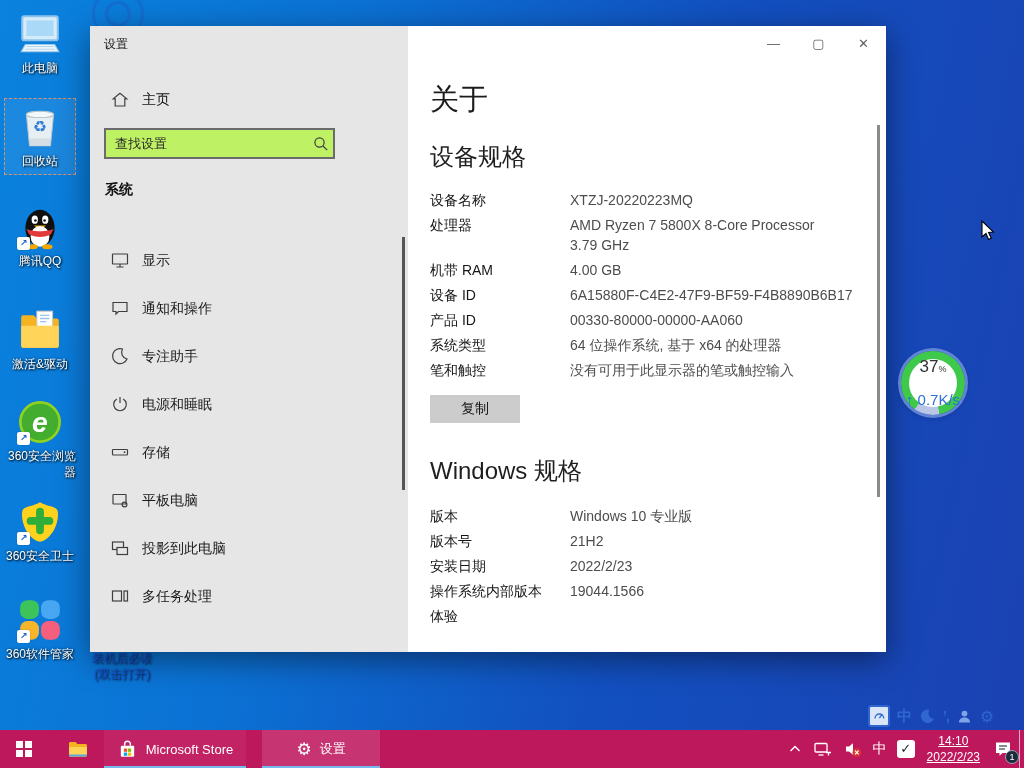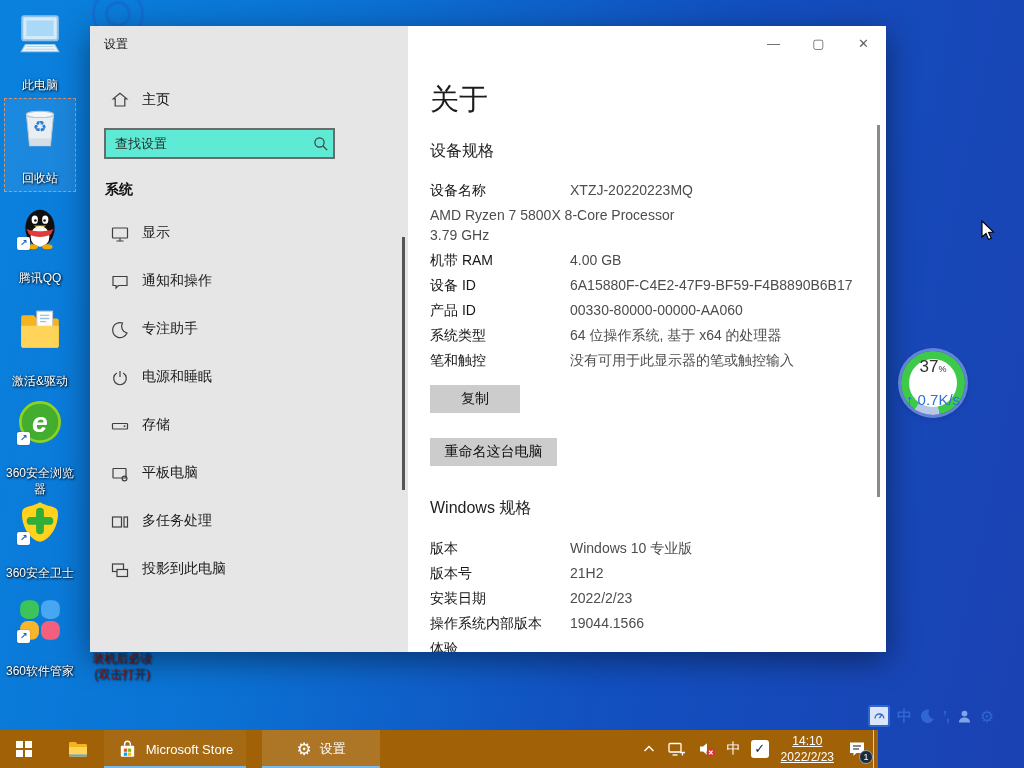--- a/index.html
+++ b/index.html
@@ -7,58 +7,58 @@
   body { font-family:"Liberation Sans","DejaVu Sans",sans-serif; position:relative;
          background:linear-gradient(102deg,#0a82de 0%,#0b72d4 30%,#1250c0 62%,#1b41b2 100%); }
 
   
   .wp-ring { position:absolute; border-radius:50%; border:3px solid rgba(28,98,200,.55); }
 
   
   .dicon { position:absolute; left:4px; width:72px; display:flex; flex-direction:column;
            align-items:center; z-index:2; cursor:default; }
   .dicon .art { width:48px; height:48px; position:relative; display:flex; align-items:center; justify-content:center; }
-  .dicon .lbl { margin-top:20px; font-size:12px; color:#fff; text-align:center; line-height:1.3;
+  .dicon .lbl { margin-top:3px; font-size:12px; color:#fff; text-align:right; line-height:1.3;
                 text-shadow:1px 1px 2px rgba(0,0,0,.9), 0 0 3px rgba(0,0,0,.6); }
   .dicon.selected { border:1px dashed #d9926a; background:rgba(255,255,255,.07); padding:4px 0 4px; }
   .shortcut { position:absolute; left:1px; bottom:1px; width:13px; height:13px; background:#fff;
               border-radius:2px; font-size:9px; font-weight:bold; color:#1e5fd0; line-height:13px;
               text-align:center; box-shadow:0 0 1px rgba(0,0,0,.5); }
-  .readme { position:absolute; left:86px; top:650px; width:72px; font-size:12px; color:#7f1d1d;
+  .readme { position:absolute; left:86px; top:650px; width:72px; font-size:12px; color:#1d4ed8;
             text-align:center; line-height:1.35; text-shadow:1px 1px 2px rgba(0,0,0,.9); z-index:2; }
 
   
   .win { position:absolute; left:90px; top:26px; width:796px; height:626px; display:flex;
          box-shadow:0 8px 30px rgba(0,0,0,.45); z-index:5; overflow:hidden; }
   .sidebar { width:318px; background:#e6e6e6; position:relative; flex-shrink:0; }
   .sb-title { position:absolute; left:14px; top:10px; font-size:12px; color:#111; }
   .home-row { position:absolute; left:0; top:58px; width:100%; height:32px; display:flex; align-items:center; }
   .home-row .ni { margin-left:20px; }
   .home-row span.t { margin-left:12px; font-size:14px; color:#111; }
-  .search { position:absolute; left:14px; top:102px; width:231px; height:31px; background:#5eead4;
+  .search { position:absolute; left:14px; top:102px; width:231px; height:31px; background:#bef264;
             border:2px solid #6b6b6b; display:flex; align-items:center; }
   .search input { flex:1; border:none; outline:none; background:transparent; font-size:13px;
                   color:#222; padding-left:9px; font-family:inherit; }
   .search input::placeholder { color:#2b2b2b; opacity:1; }
   .search .mag { margin-right:8px; }
   .sb-section { position:absolute; left:15px; top:155px; font-size:14px; font-weight:bold; color:#111; }
   .nav { position:absolute; left:0; top:198px; width:100%; }
-  .nav-item { height:46px; margin-bottom:2px; display:flex; align-items:flex-start; cursor:pointer; }
+  .nav-item { height:46px; margin-bottom:2px; display:flex; align-items:flex-end; cursor:pointer; }
   .ni { width:20px; height:20px; margin-left:20px; flex-shrink:0; }
   .ni svg { width:20px; height:20px; stroke:#3f3f3f; fill:none; stroke-width:1.2; }
   .nav-item .t { margin-left:12px; font-size:14px; color:#1a1a1a; }
   .sb-scroll { position:absolute; right:3px; top:211px; width:3px; height:253px; background:#555; }
 
   .main { flex:1; background:#fff; position:relative; }
   .caption { position:absolute; top:0; right:0; height:34px; display:flex; z-index:3; }
   .cap-btn { width:45px; height:34px; display:flex; align-items:center; justify-content:center;
              color:#5f5f5f; font-size:13px; cursor:pointer; }
   .content { position:absolute; inset:0; padding:56px 0 0 22px; overflow:hidden; }
   .h1 { font-size:29px; font-weight:400; color:#1b1b1b; line-height:1.2; }
-  .h2 { font-size:16px; font-weight:400; color:#1f1f1f; margin-top:24px; line-height:1.3; }
+  .h2 { font-size:24px; font-weight:400; color:#1f1f1f; margin-top:24px; line-height:1.3; }
   .h2.w { margin-top:32px; }
   .rows { margin-top:18px; }
   .rows.w { margin-top:20px; }
   .row { display:flex; margin-bottom:5px; font-size:14px; line-height:20px; }
   .row .rl { width:140px; color:#161616; flex-shrink:0; }
   .row .rv { color:#4d4d4d; }
   .gbtn { display:block; background:#cccccc; border:none; font-size:14px; color:#111;
           padding:5px 0; text-align:center; cursor:pointer; font-family:inherit; }
   .copy { width:90px; margin-top:15px; }
   .rename { width:127px; margin-top:25px; }
@@ -81,21 +81,21 @@
   .imebar .ico { color:#2f66d0; font-weight:bold; display:flex; align-items:center; justify-content:center; cursor:pointer; }
   .ime-box { width:22px; height:22px; border:2px solid #2f66d0; border-radius:3px; background:rgba(235,243,255,.92); }
   .ime-box svg { width:16px; height:16px; stroke:#2f66d0; fill:none; stroke-width:1.6; }
   .ime-zh { font-size:15px; }
   .ime-moon svg { width:17px; height:17px; fill:#2f66d0; }
   .ime-punct { font-size:14px; letter-spacing:-1px; }
   .ime-user svg { width:17px; height:17px; fill:#7fa5e6; }
   .ime-gear { font-size:16px; }
 
   
-  .taskbar { position:absolute; left:0; bottom:0; width:878px; height:38px; background:#a16207; z-index:10; }
+  .taskbar { position:absolute; left:0; bottom:0; width:1024px; height:38px; background:#be185d; z-index:10; }
   .tb-btn { position:absolute; top:0; height:38px; display:flex; align-items:center; justify-content:center; cursor:pointer; }
   .start { left:0; width:48px; }
   .winlogo { display:grid; grid-template-columns:7px 7px; grid-template-rows:7px 7px; gap:2px; }
   .winlogo i { background:#fff; }
   .explorer { left:56px; width:44px; }
   .task-app { font-size:13px; color:#fff; gap:8px; }
   .task-app .ul { position:absolute; left:0; bottom:0; width:100%; height:2px; background:#76b9ed; }
   .store { left:104px; width:142px; background:rgba(255,255,255,.05); }
   .settings-task { left:262px; width:118px; background:rgba(255,255,255,.13); }
   .tray { position:absolute; right:0; top:0; height:38px; display:flex; align-items:center; }
@@ -279,33 +279,33 @@
         <span class="ni">
           <svg viewBox="0 0 20 20">
               <rect x="3" y="4.5" width="13" height="9.5" rx=".5"></rect>
               <circle cx="14.5" cy="14.5" r="2.4"></circle>
             </svg></span>
         <span class="t">平板电脑</span>
       </div>
       <div class="nav-item">
         <span class="ni">
           <svg viewBox="0 0 20 20">
+              <rect x="2.5" y="4" width="11" height="7.5"></rect>
+              <rect x="7" y="9.5" width="10.5" height="7" fill="#e6e6e6"></rect>
+            </svg></span>
+        <span class="t">投影到此电脑</span>
+      </div>
+      <div class="nav-item">
+        <span class="ni">
+          <svg viewBox="0 0 20 20">
               <rect x="2.5" y="5" width="9" height="10"></rect>
               <rect x="14" y="5" width="3.5" height="10"></rect>
               <path d="M13 6.5v.1M13 9.5v.1M13 12.5v.1"></path>
             </svg></span>
         <span class="t">多任务处理</span>
-      </div>
-      <div class="nav-item">
-        <span class="ni">
-          <svg viewBox="0 0 20 20">
-              <rect x="2.5" y="4" width="11" height="7.5"></rect>
-              <rect x="7" y="9.5" width="10.5" height="7" fill="#e6e6e6"></rect>
-            </svg></span>
-        <span class="t">投影到此电脑</span>
       </div>
     </div>
     <div class="sb-scroll"></div>
   </div>
 
   <div class="main">
     <div class="caption">
       <div class="cap-btn">—</div>
       <div class="cap-btn">▢</div>
       <div class="cap-btn">✕</div>
@@ -314,20 +314,21 @@
     <div class="content">
       <div class="h1">关于</div>
       <div class="h2">设备规格</div>
 
       <div class="rows">
         <div class="row">
           <span class="rl">设备名称</span>
           <span class="rv">XTZJ-20220223MQ</span>
         </div>
         <div class="row">
+          <span class="rl">处理器</span>
           <span class="rv"><span>AMD Ryzen 7 5800X 8-Core Processor</span><br>
           <span>3.79 GHz</span></span>
         </div>
         <div class="row">
           <span class="rl">机带 RAM</span>
           <span class="rv">4.00 GB</span>
         </div>
         <div class="row">
           <span class="rl">设备 ID</span>
           <span class="rv">6A15880F-C4E2-47F9-BF59-F4B8890B6B17</span>
@@ -340,21 +341,20 @@
           <span class="rl">系统类型</span>
           <span class="rv">64 位操作系统, 基于 x64 的处理器</span>
         </div>
         <div class="row">
           <span class="rl">笔和触控</span>
           <span class="rv">没有可用于此显示器的笔或触控输入</span>
         </div>
       </div>
 
       <button class="gbtn copy">复制</button>
-      <button class="gbtn rename">重命名这台电脑</button>
 
       <div class="h2 w">Windows 规格</div>
 
       <div class="rows w">
         <div class="row">
           <span class="rl">版本</span>
           <span class="rv">Windows 10 专业版</span>
         </div>
         <div class="row">
           <span class="rl">版本号</span>

